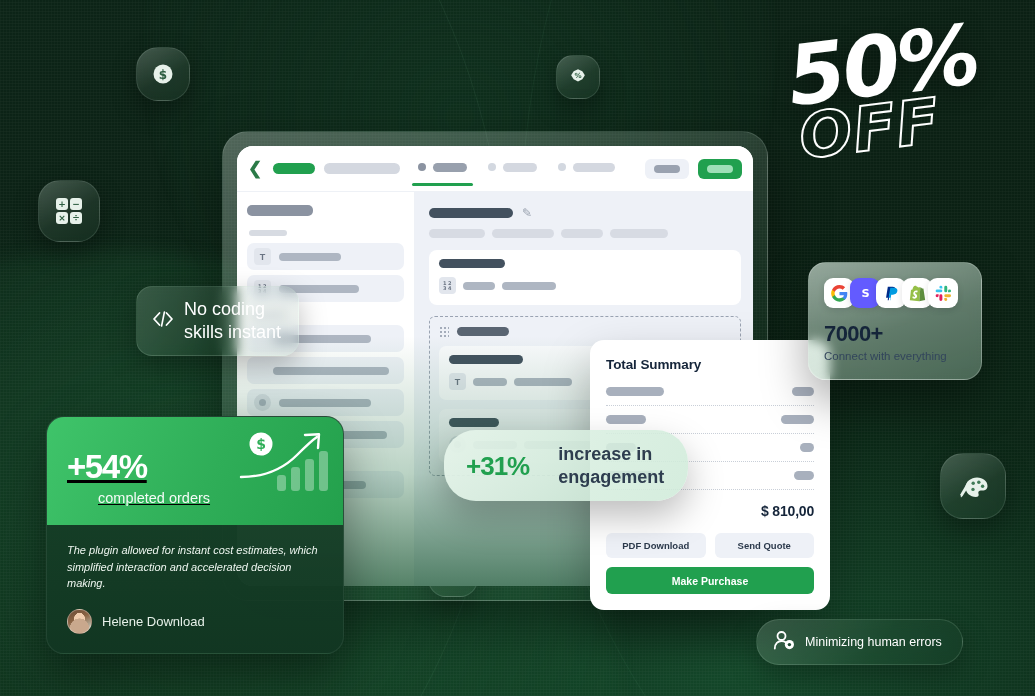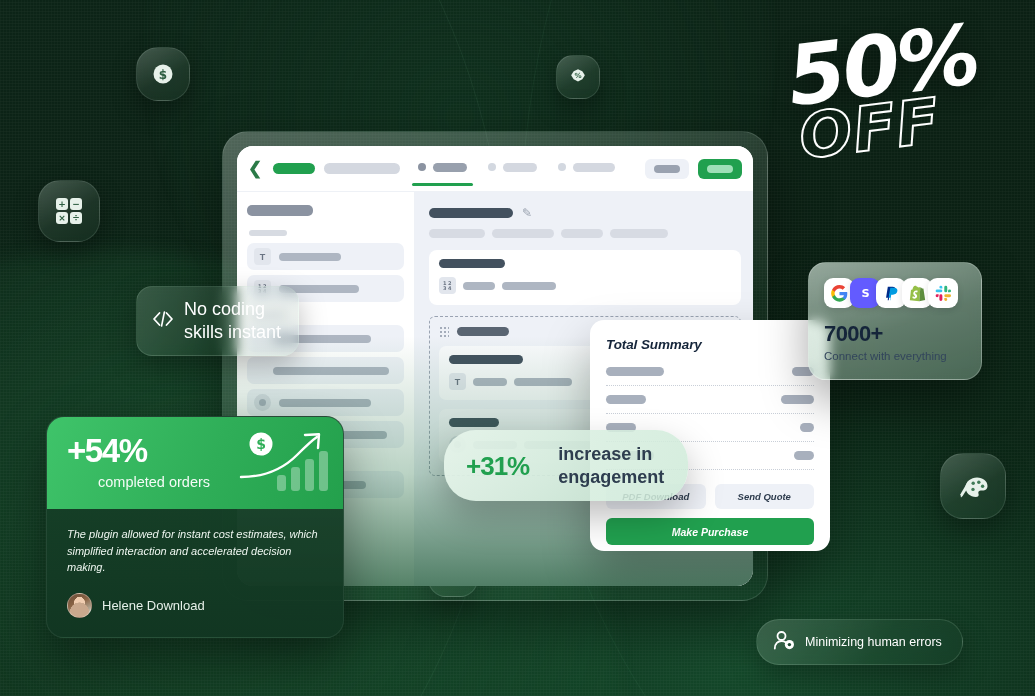--- a/index.html
+++ b/index.html
@@ -219,27 +219,26 @@
     background-size: 4px 4px; }
   .db-head { display:flex; align-items:center; gap:8px;}
   .db-head .b { width: 52px; height: 9px; border-radius: 5px; background:#5a6572;}
   .db-card { background: rgba(255,255,255,.62); border-radius: 7px; margin-top: 9px; padding: 9px 10px 10px 10px;}
   .db-card .t { width: 74px; height:9px; border-radius:5px; background:#43515f;}
   .db-card .r { display:flex; align-items:center; gap:7px; margin-top: 9px;}
 
   
   #summary {
     position: absolute;
-    left: 590px; top: 320px;
+    left: 590px; top: 340px;
     width: 240px;
     background: #ffffff;
     border-radius: 14px;
-    padding: 17px 16px 6px 16px;
+    padding: 17px 16px 16px 16px;
     box-shadow: 0 22px 48px rgba(0,0,0,.28);
-    font-style: italic;
   }
   #summary h3 {
     font-size: 13.5px; font-weight: 700; color: #15253a;
     letter-spacing: -.1px; margin-bottom: 15px;
   }
   .sum-row {
     display:flex; align-items:center; justify-content:space-between;
     padding-bottom: 9px; margin-bottom: 9px;
     border-bottom: 1px dotted #c9cfd8;
   }
@@ -269,22 +268,22 @@
     position: absolute; left: 46px; top: 416px;
     width: 298px;
     border-radius: 18px;
     overflow: hidden;
     background: linear-gradient(180deg, rgba(24,68,42,0.96), rgba(18,54,34,0.97));
     box-shadow: 0 22px 50px rgba(0,0,0,.40);
     border: 1px solid rgba(255,255,255,.07);
   }
   .t-top {
     background: linear-gradient(115deg, #3fc46a 0%, #2fae58 55%, #23a04c 100%);
-    padding: 17px 20px 19px 20px;
-    position: relative; overflow: hidden;
+    padding: 33px 20px 19px 20px;
+    position: relative; overflow: hidden; text-decoration: underline;
   }
   .t-top .pct { font-size: 33px; font-weight: 700; color:#fff; letter-spacing:-1.4px; line-height:1;}
   .t-top .sub { font-size: 14.5px; color: rgba(255,255,255,.95); margin-top: 7px; margin-left: 31px; }
   .t-graphic { position:absolute; right: 14px; top: 12px; width: 90px; height: 64px; }
   .t-body { padding: 17px 20px 19px 20px; }
   .t-quote { font-size: 11px; line-height: 1.52; color: #eef6f0; font-style: italic; }
   .t-author { display:flex; align-items:center; gap:10px; margin-top: 17px;}
   .t-avatar {
     width: 25px; height:25px; border-radius: 50%;
     background:
@@ -575,20 +574,21 @@
     </div>
     <div class="sum-row">
       <span class="lbl" style="width:30px"></span>
       <span class="val" style="width:14px"></span>
     </div>
     <div class="sum-row" style="border-bottom:1px dotted #c9cfd8">
       <span class="lbl" style="width:48px"></span>
       <span class="val" style="width:20px"></span>
     </div>
 
+    <div class="sum-total">$ 810,00</div>
 
     <div class="sum-btns">
       <div class="sum-btn">PDF Download</div>
       <div class="sum-btn">Send Quote</div>
     </div>
     <div class="sum-cta">Make Purchase</div>
   </div>
 
   <div id="testimonial">
     <div class="t-top">

